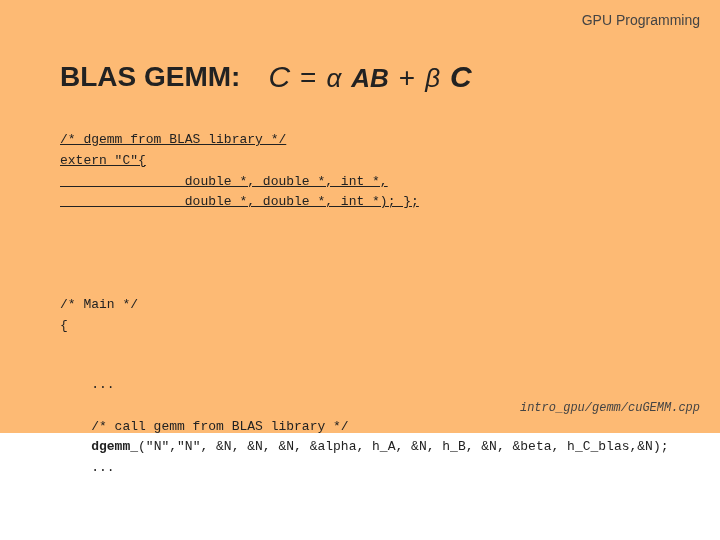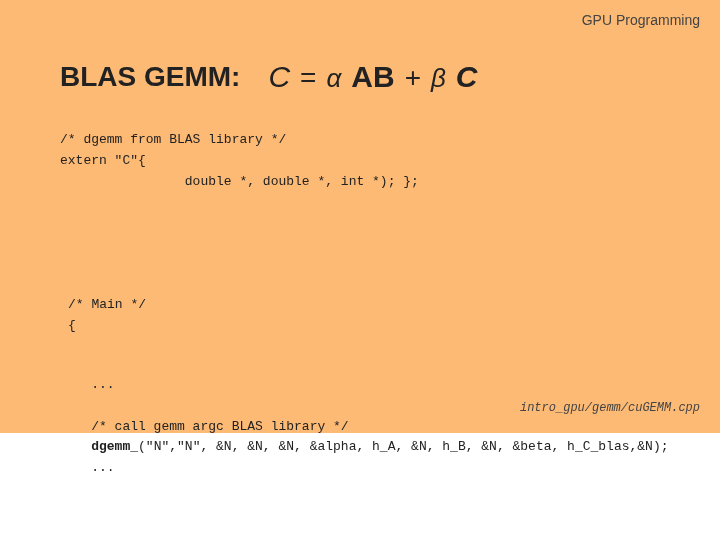--- a/index.html
+++ b/index.html
@@ -55,21 +55,22 @@
       font-size: 30px;
     }
     .formula-equals {
       font-size: 28px;
     }
     .formula-alpha {
       font-size: 26px;
       font-style: italic;
     }
     .formula-ab {
-      font-size: 30px;
+      font-size: 26px;
+      font-style: italic;
       font-weight: bold;
     }
     .formula-plus {
       font-size: 28px;
     }
     .formula-beta {
       font-size: 26px;
       font-style: italic;
     }
     .formula-bc {
@@ -78,36 +79,36 @@
       font-weight: bold;
     }
     .code-section {
       position: absolute;
       top: 130px;
       left: 60px;
       font-family: 'Courier New', Courier, monospace;
       font-size: 13px;
       color: #222;
       line-height: 1.6;
+      text-decoration: underline;
     }
     .code-block {
       white-space: pre;
     }
     .bold-text {
       font-weight: bold;
     }
     .code-section2 {
       position: absolute;
       top: 295px;
       left: 60px;
       font-family: 'Courier New', Courier, monospace;
       font-size: 13px;
       color: #222;
       line-height: 1.6;
-      margin-left: 8px;
     }
     .code-section3 {
       position: absolute;
       top: 375px;
       left: 60px;
       font-family: 'Courier New', Courier, monospace;
       font-size: 13px;
       color: #222;
       line-height: 1.6;
     }
@@ -138,31 +139,32 @@
         <span class="formula-ab">AB</span>
       <span class="formula-plus">+</span>
       <span class="formula-beta">β</span>
         <span class="formula-bc">C</span>
     </div>
   </div>
 
   <div class="code-section">
     <div class="code-block">/* dgemm from BLAS library */</div>
     <div class="code-block">extern "C"{</div>
+    <div class="code-block">                double *, double *, int *,</div>
     <div class="code-block">                double *, double *, int *); };</div>
   </div>
 
   <div class="code-section2">
     <div class="code-block">/* Main */</div>
     <div class="code-block">{</div>
   </div>
 
   <div class="code-section3">
     <div class="code-block">    ...</div>
     <div class="code-block">&nbsp;</div>
-    <div class="code-block">    /* call gemm argc BLAS library */</div>
+    <div class="code-block">    /* call gemm from BLAS library */</div>
     <div class="code-block">    <span class="bold-text">dgemm_</span>("N","N", &amp;N, &amp;N, &amp;N, &amp;alpha, h_A, &amp;N, h_B, &amp;N, &amp;beta, h_C_blas,&amp;N);</div>
     <div class="code-block">    ...</div>
   </div>
 
   <div class="footer">intro_gpu/gemm/cuGEMM.cpp</div>
 
 </div>
 
 </body></html>

